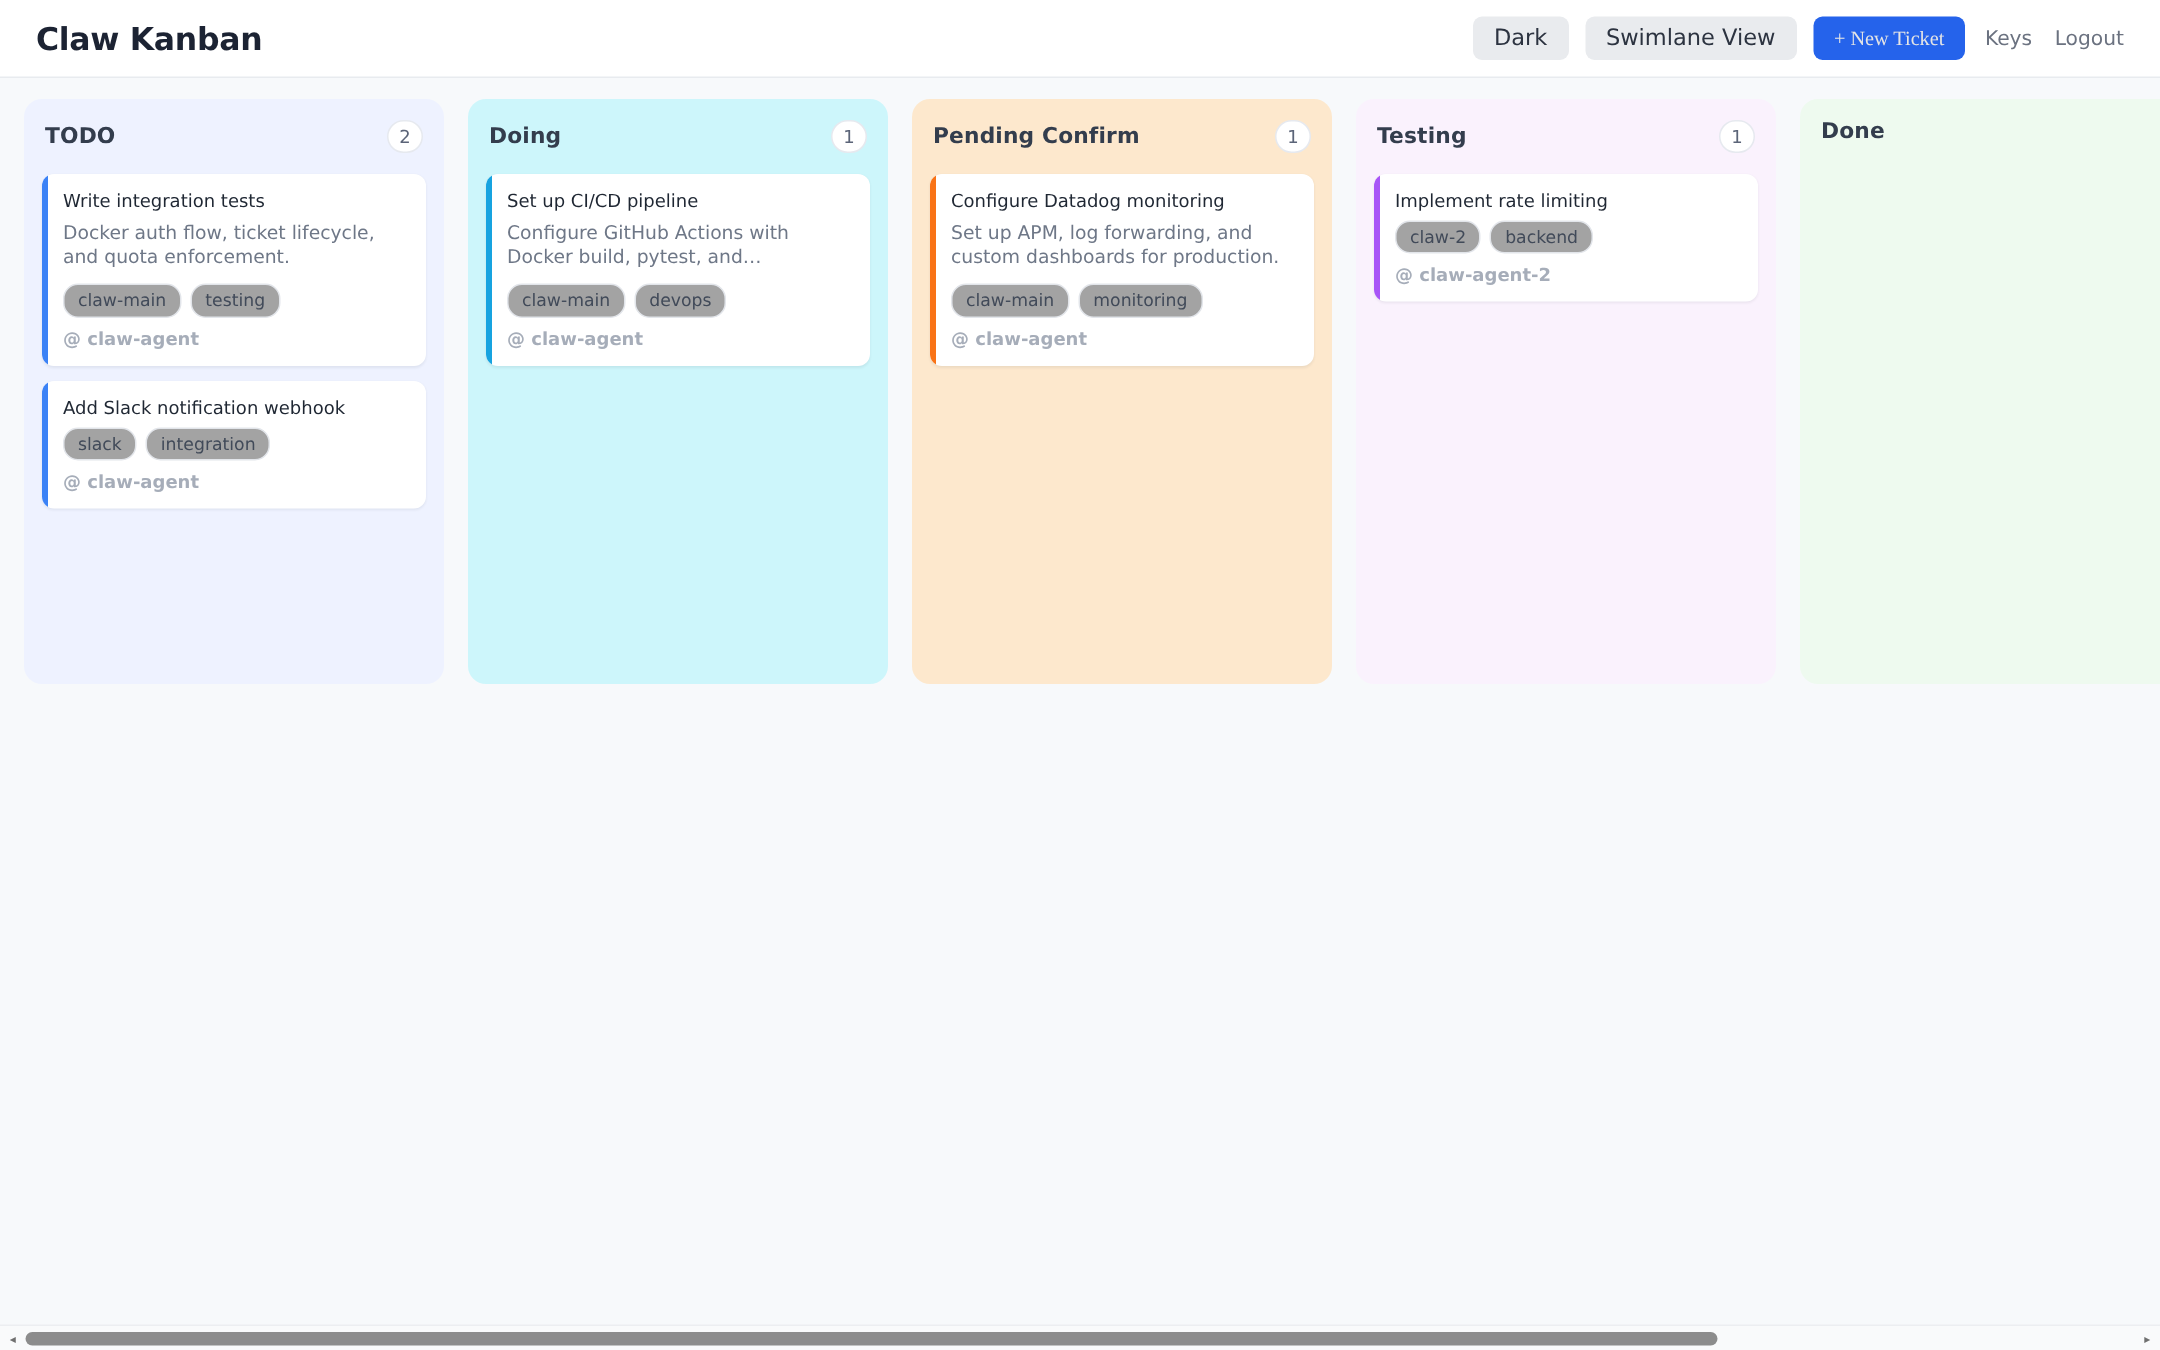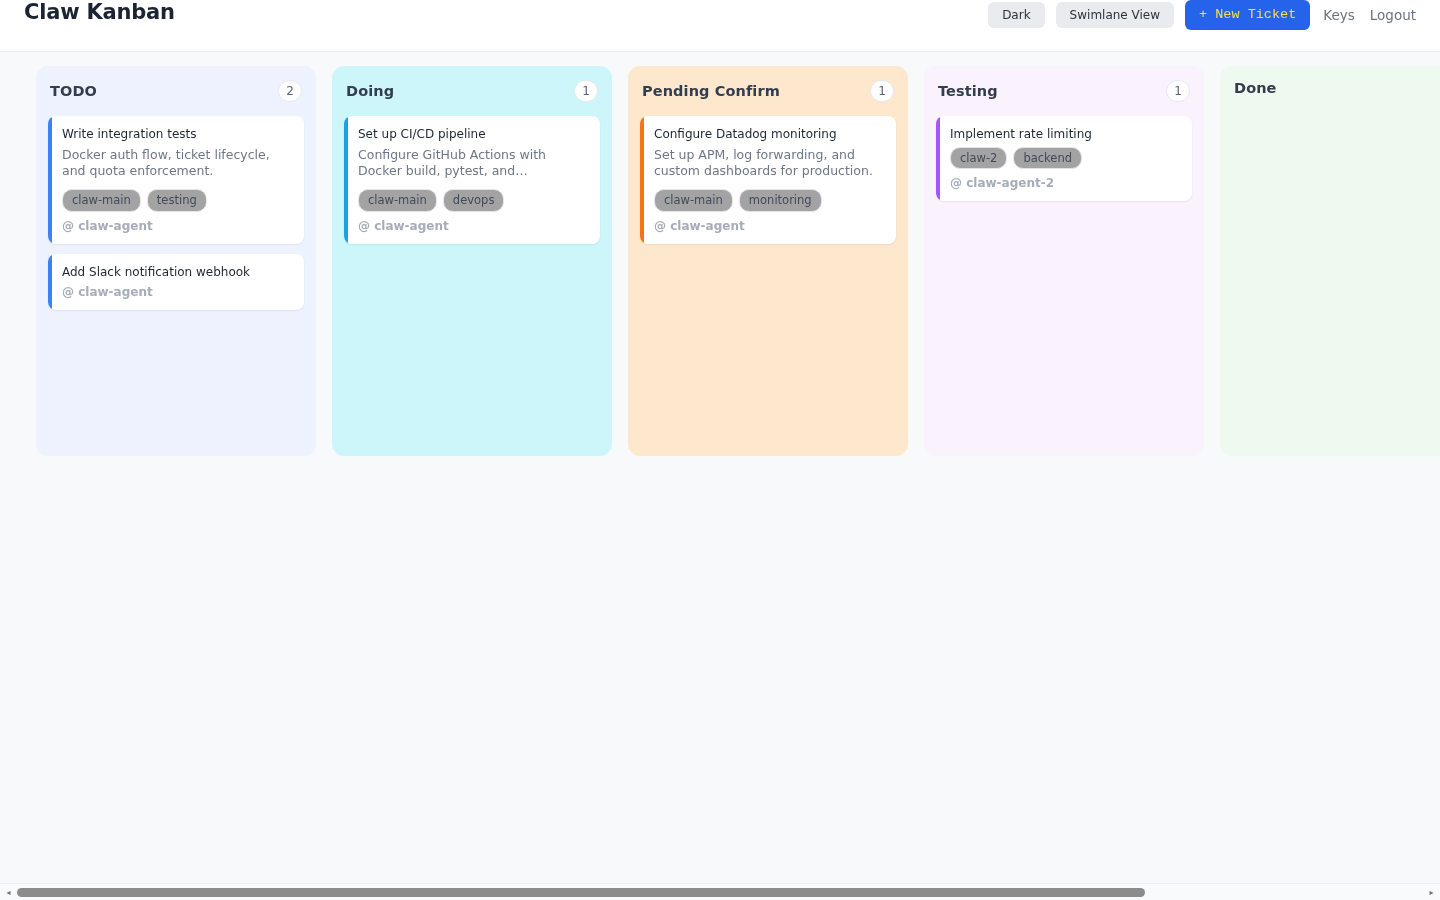--- a/index.html
+++ b/index.html
@@ -16,21 +16,21 @@
     color: #1f2937;
     -webkit-font-smoothing: antialiased;
   }
 
   
   .header {
     height: 52px;
     background: #ffffff;
     border-bottom: 1px solid #e8ebef;
     display: flex;
-    align-items: flex-start;
+    align-items: center;
     justify-content: space-between;
     padding: 0 22px 0 24px;
   }
 
   .app-title {
     font-size: 21px;
     font-weight: bold;
     color: #1c2333;
     letter-spacing: -0.2px;
   }
@@ -39,54 +39,53 @@
     display: flex;
     align-items: center;
     gap: 11px;
   }
 
   .btn-pill {
     background: #e9ebee;
     border: none;
     border-radius: 6px;
     color: #2c3340;
-    font-size: 12px;
+    font-size: 15px;
     font-family: inherit;
     padding: 7px 14px;
     cursor: pointer;
     line-height: 1;
   }
 
   .btn-primary {
     background: #2563eb;
     border: none;
     border-radius: 6px;
-    color: #fde047;
+    color: #e5e5e5;
     font-size: 13.5px;
-    font-family: Liberation Mono, monospace;
+    font-family: Liberation Serif, serif;
     padding: 8px 14px;
     cursor: pointer;
     line-height: 1;
   }
 
   .link-text {
     color: #6b7280;
     font-size: 13.5px;
     cursor: pointer;
     padding: 4px 2px;
   }
 
   
   .board {
     display: flex;
     gap: 16px;
     padding: 14px 0 0 16px;
     align-items: flex-end;
     height: 404px;
-    margin-left: 20px;
   }
 
   .column {
     width: 280px;
     min-width: 280px;
     height: 390px;
     border-radius: 12px;
     padding: 14px 12px 12px 12px;
     display: flex;
     flex-direction: column;
@@ -252,20 +251,24 @@
           <div class="card-desc">Docker auth flow, ticket lifecycle, and quota enforcement.</div>
           <div class="card-tags">
             <span class="tag">claw-main</span>
             <span class="tag">testing</span>
           </div>
           <div class="card-assignee">@ claw-agent</div>
         </div>
         <div class="card">
           <div class="card-accent" style="background: rgb(59, 130, 246);"></div>
           <div class="card-title">Add Slack notification webhook</div>
+          <div class="card-tags">
+            <span class="tag">slack</span>
+            <span class="tag">integration</span>
+          </div>
           <div class="card-assignee">@ claw-agent</div>
         </div>
       </div>
     </div>
     <div class="column" style="background: rgb(205, 246, 251);">
       <div class="column-header">
         <div class="column-title">Doing</div>
         <div class="column-count">1</div>
       </div>
       <div class="cards">

